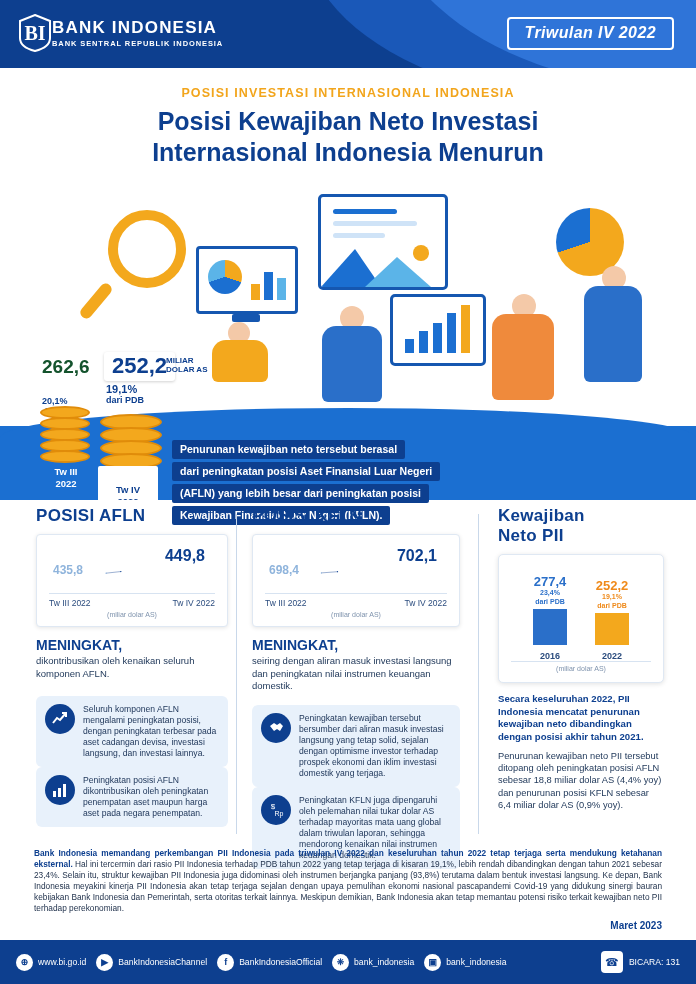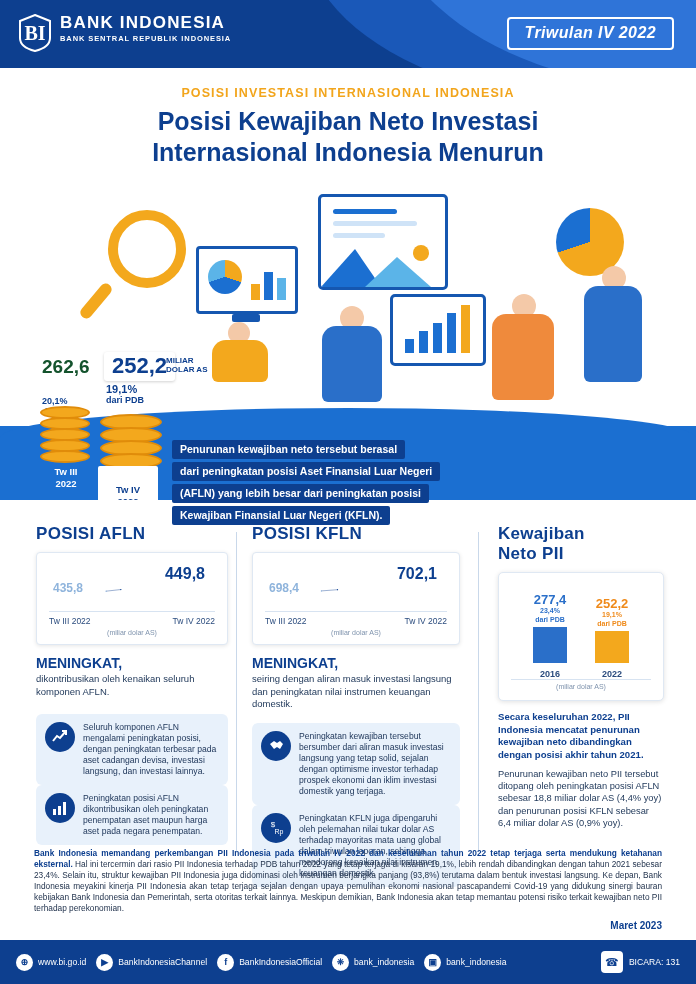--- a/index.html
+++ b/index.html
@@ -20,21 +20,21 @@
   .header .swoosh1 {
     position: absolute; right: -40px; top: -90px; width: 420px; height: 220px;
     background: #1a58b8; border-radius: 0 0 0 100%;
     transform: rotate(-8deg);
   }
   .header .swoosh2 {
     position: absolute; right: -60px; top: -120px; width: 360px; height: 230px;
     background: #2f74d8; border-radius: 0 0 0 100%;
     transform: rotate(-8deg);
   }
-  .logo-wrap { position: absolute; left: 18px; top: 14px; display: flex; align-items: flex-start; gap: 8px; }
+  .logo-wrap { position: absolute; left: 18px; top: 14px; display: flex; align-items: center; }
   .logo-mark {
     width: 34px; height: 38px; position: relative;
   }
   .logo-mark svg { display: block; }
   .logo-text .l1 {
     color: #ffffff; font-size: 17px; font-weight: bold; letter-spacing: 1.2px; line-height: 17px;
   }
   .logo-text .l2 {
     color: #ffffff; font-size: 7.5px; font-weight: bold; letter-spacing: .9px; margin-top: 3px;
   }
@@ -161,21 +161,21 @@
 
   
   .callout { position: absolute; left: 172px; top: 440px; width: 330px; }
   .callout .cl {
     display: block; background: #0d3f8f; color: #ffffff;
     font-size: 10.5px; line-height: 13px; font-weight: bold;
     padding: 3px 8px; margin-bottom: 3px; width: fit-content; border-radius: 2px;
   }
 
   
-  .cols { position: absolute; top: 524px; left: 0; width: 692px; height: 338px; }
+  .cols { position: absolute; top: 506px; left: 0; width: 692px; height: 338px; }
   .col { position: absolute; top: 0; }
   .col-sep {
     position: absolute; top: 8px; width: 1px; height: 320px;
     background: #c9d8ea;
   }
   .col-title {
     color: #0d3f8f; font-size: 17px; font-weight: bold; letter-spacing: .3px;
   }
   .mini-card {
     background: #ffffff; border: 1px solid #dfe8f3; border-radius: 4px;

